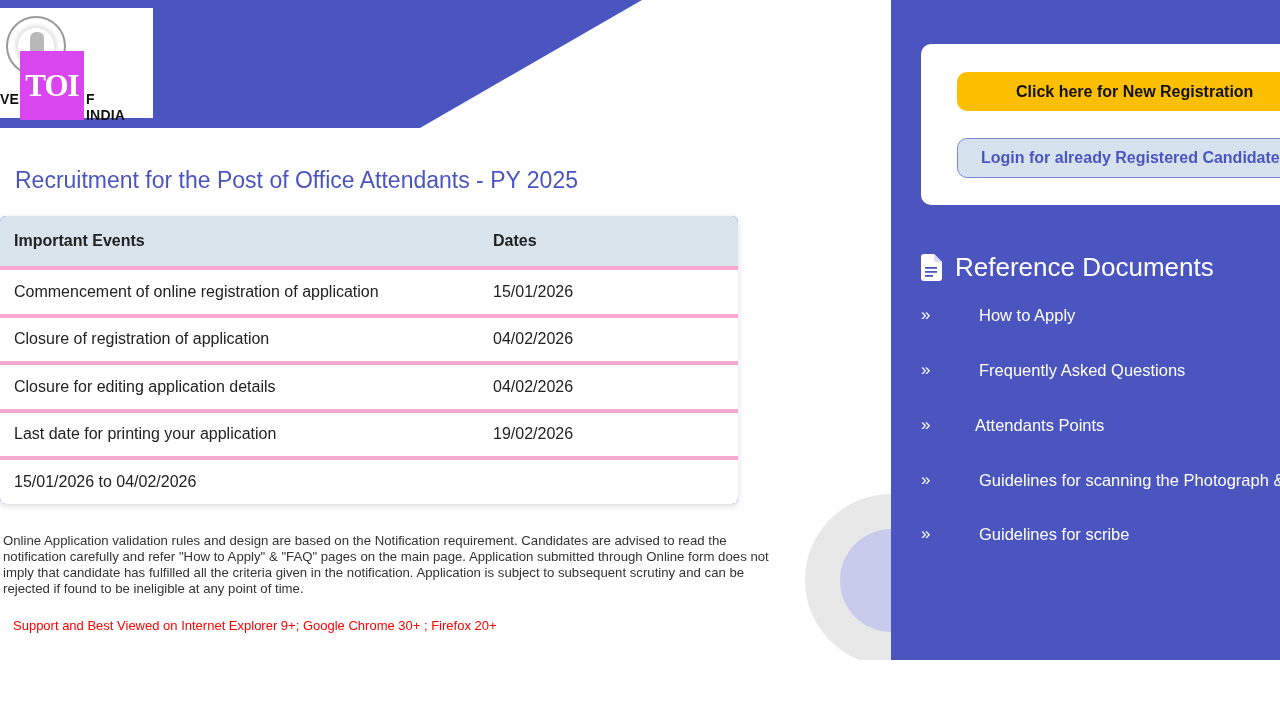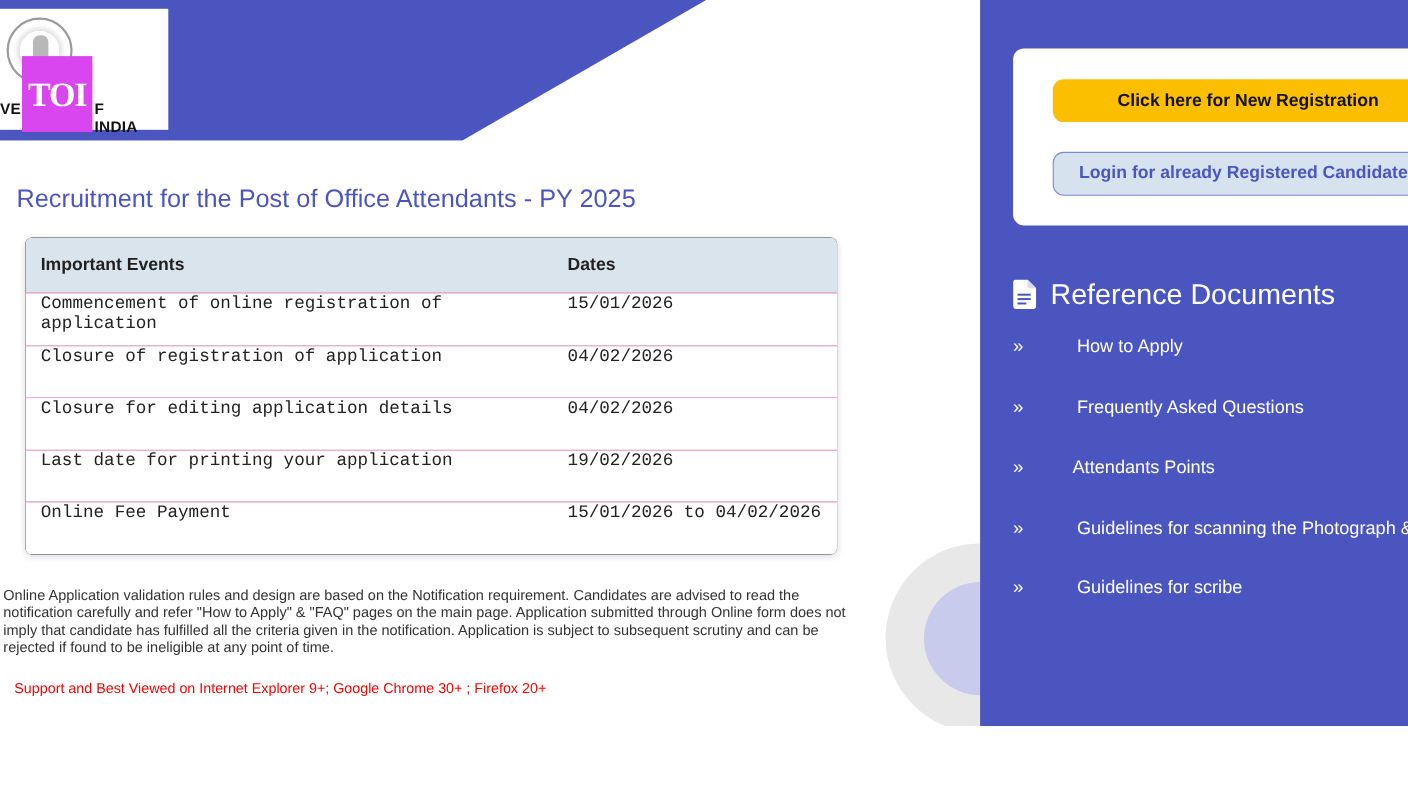--- a/index.html
+++ b/index.html
@@ -20,24 +20,24 @@
   .logo-text .l { position: absolute; left: 0; }
   .logo-text .r { position: absolute; left: 86px; }
   .toi { position: absolute; left: 20px; top: 51px; width: 64px; height: 69px; background: #d946ef; color: #fff;
          font-family: "Liberation Serif", "DejaVu Serif", serif; font-weight: bold; font-size: 31px;
          display: flex; align-items: center; justify-content: center; letter-spacing: -1px; }
 
   
   .title { position: absolute; left: 15px; top: 167px; font-size: 23px; color: #4b55c0; font-weight: normal; }
 
   
-  .events-table { position: absolute; left: 23px; top: 216px; width: 738px; border-radius: 6px; overflow: hidden;
-                  box-shadow: 0 2px 6px rgba(0,0,0,.14); background: #0f172a; }
+  .events-table { position: absolute; left: 0; top: 216px; width: 738px; border-radius: 6px; overflow: hidden;
+                  box-shadow: 0 2px 6px rgba(0,0,0,.14); background: #1d4ed8; }
   .thead { display: flex; height: 50px; background: #d9e4ec; align-items: center; }
-  .row { display: flex; height: 47.5px; align-items: flex-start; border-top: 1px solid #f9a8d4; background: #fff; font-family: Liberation Mono, monospace; }
+  .row { display: flex; height: 47.5px; align-items: center; border-top: 4px solid #f9a8d4; background: #fff; }
   .row:first-of-type { border-top: none; }
   .c1 { width: 479px; padding-left: 14px; font-size: 16px; color: #222; }
   .c2 { flex: 1; padding-left: 14px; font-size: 16px; color: #222; }
   .thead .c1, .thead .c2 { font-weight: bold; color: #212121; }
 
   .note { position: absolute; left: 3px; top: 533px; width: 780px; font-size: 13.2px; line-height: 16px; color: #333; }
   .support { position: absolute; left: 3px; top: 618px; font-size: 13px; color: #ff0000; margin-left: 10px; }
 
   
   .circle-outer { position: absolute; left: 805px; top: 494px; width: 172px; height: 172px; border-radius: 50%; background: #e8e8e8; }
@@ -95,21 +95,20 @@
     </div>
     <div class="row">
       <div class="c1">Closure for editing application details</div>
       <div class="c2">04/02/2026</div>
     </div>
     <div class="row">
       <div class="c1">Last date for printing your application</div>
       <div class="c2">19/02/2026</div>
     </div>
     <div class="row">
-      <div class="c1">Online Fee Payment</div>
       <div class="c2">15/01/2026 to 04/02/2026</div>
     </div>
   </div>
 
   <p class="note">Online Application validation rules and design are based on the Notification requirement. Candidates are advised to read the notification carefully and refer "How to Apply" &amp; "FAQ" pages on the main page. Application submitted through Online form does not imply that candidate has fulfilled all the criteria given in the notification. Application is subject to subsequent scrutiny and can be rejected if found to be ineligible at any point of time.</p>
   <p class="support">Support and Best Viewed on Internet Explorer 9+; Google Chrome 30+ ; Firefox 20+</p>
 
   <div class="circle-outer"></div>
   <div class="circle-inner"></div>
 

